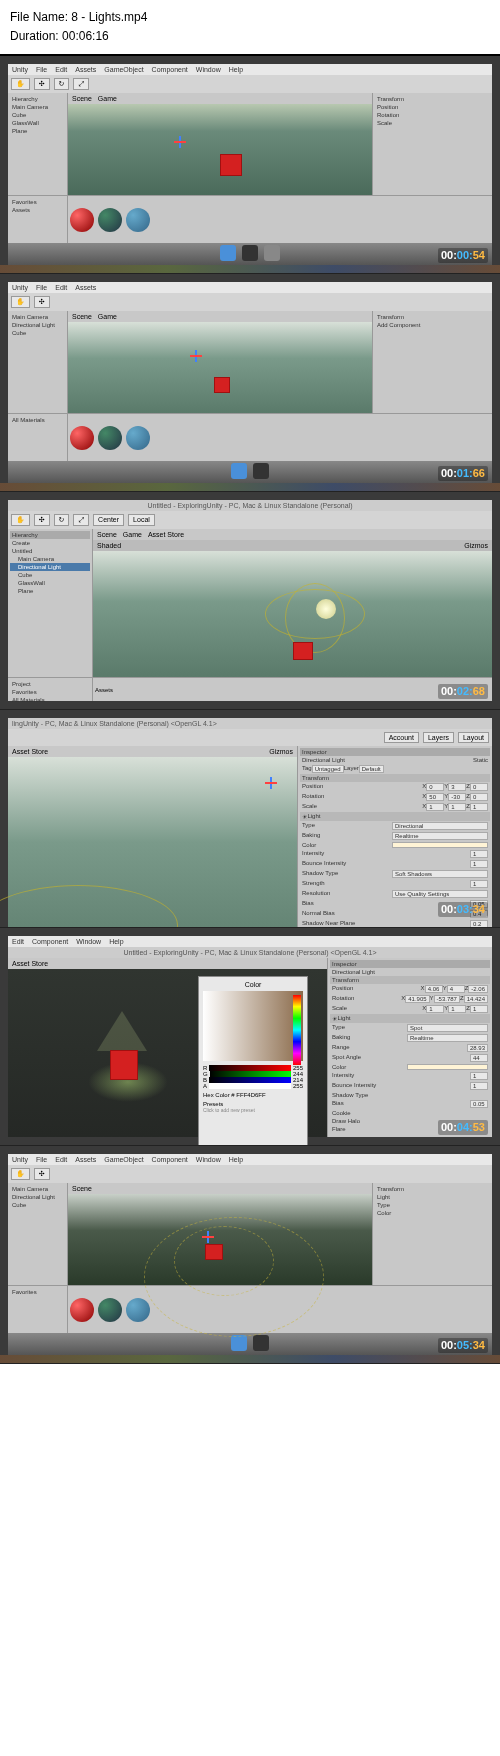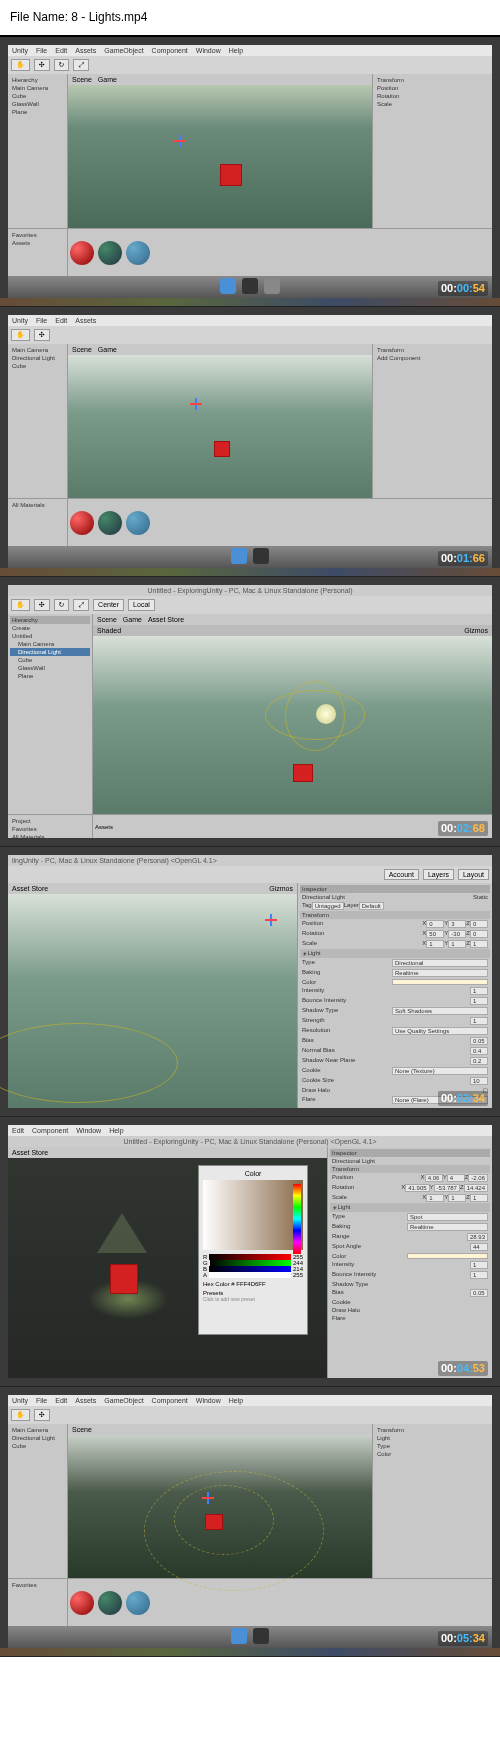--- a/index.html
+++ b/index.html
@@ -1,20 +1,20 @@
 <!DOCTYPE html>
 <html><head>
 <meta charset="utf-8">
 <style>
 * { margin: 0; padding: 0; box-sizing: border-box; font-family: Arial, sans-serif; }
 body { width: 500px; background: #fff; }
 .header { padding: 8px 10px; font-size: 12px; line-height: 1.6; position: relative; }
 .watermark { position: absolute; top: 10px; right: 10px; font-size: 28px; font-weight: bold; color: #d8d8d8; letter-spacing: 1px; }
 .frames { border-top: 2px solid #000; }
-.frame { position: relative; height: 270px; background: #3a3a3a; border-bottom: 1px solid #222; overflow: hidden; }
+.frame { position: relative; height: 218px; background: #3a3a3a; border-bottom: 1px solid #222; overflow: hidden; }
 .frame-content { position: absolute; inset: 8px; background: #c0c0c0; display: flex; flex-direction: column; }
 .unity-menubar { background: #e8e8e8; font-size: 7px; padding: 2px 4px; display: flex; gap: 8px; color: #333; }
 .unity-titlebar { background: #ccc; font-size: 7px; padding: 2px 4px; text-align: center; color: #555; }
 .unity-toolbar { background: #d4d4d4; padding: 3px; display: flex; gap: 4px; font-size: 7px; }
 .tool-btn { background: #e8e8e8; border: 1px solid #999; padding: 1px 4px; font-size: 7px; }
 .unity-body { flex: 1; display: flex; background: #bbb; }
 .panel-left { width: 60px; background: #c8c8c8; border-right: 1px solid #999; padding: 2px; font-size: 6px; }
 .panel-left-item { padding: 1px 2px; color: #333; }
 .scene-area { flex: 1; display: flex; flex-direction: column; }
 .scene-tabs { background: #c8c8c8; font-size: 7px; padding: 2px 4px; display: flex; gap: 6px; }
@@ -45,20 +45,21 @@
 .hue-bar { width: 8px; height: 70px; position: absolute; right: 2px; top: 4px; background: linear-gradient(to bottom, #f00, #ff0, #0f0, #0ff, #00f, #f0f, #f00); }
 .spotlight { position: absolute; width: 80px; height: 40px; background: radial-gradient(ellipse, rgba(180,220,120,0.5), transparent 70%); }
 .light-cone { position: absolute; border-left: 25px solid transparent; border-right: 25px solid transparent; border-bottom: 40px solid rgba(200,220,150,0.2); }
 .wire-sphere { position: absolute; border: 1px dashed rgba(200,180,60,0.5); border-radius: 50%; }
 </style>
 </head>
 <body>
 
 <div class="header">
   <div><span>File Name:</span> <span>8 - Lights.mp4</span></div>
+  <div><span>Duration:</span> <span>00:06:16</span></div>
 </div>
 
 <div class="frames">
 
 <div class="frame">
   <div class="frame-content">
     <div class="unity-menubar">
       <span>Unity</span>
       <span>File</span>
       <span>Edit</span>

